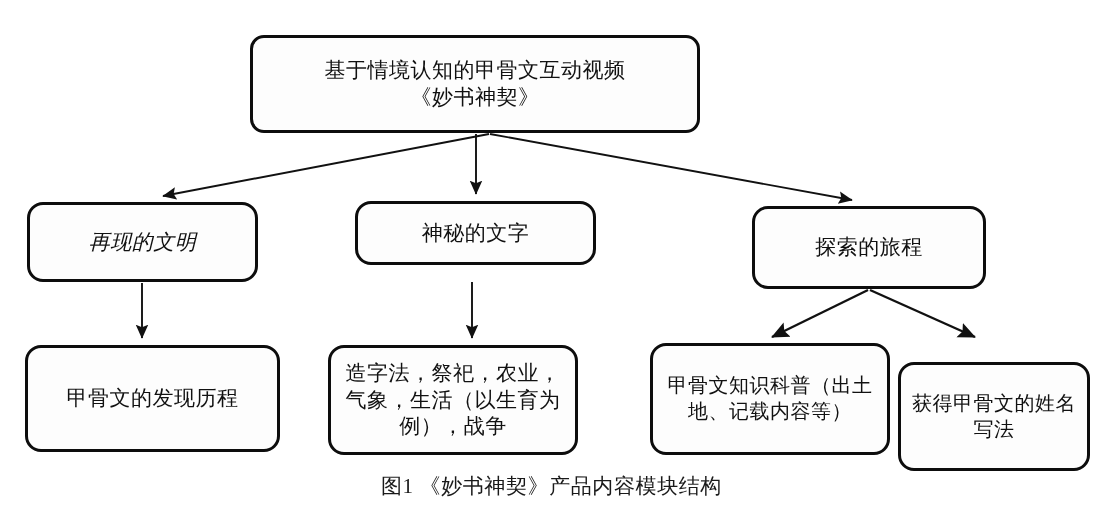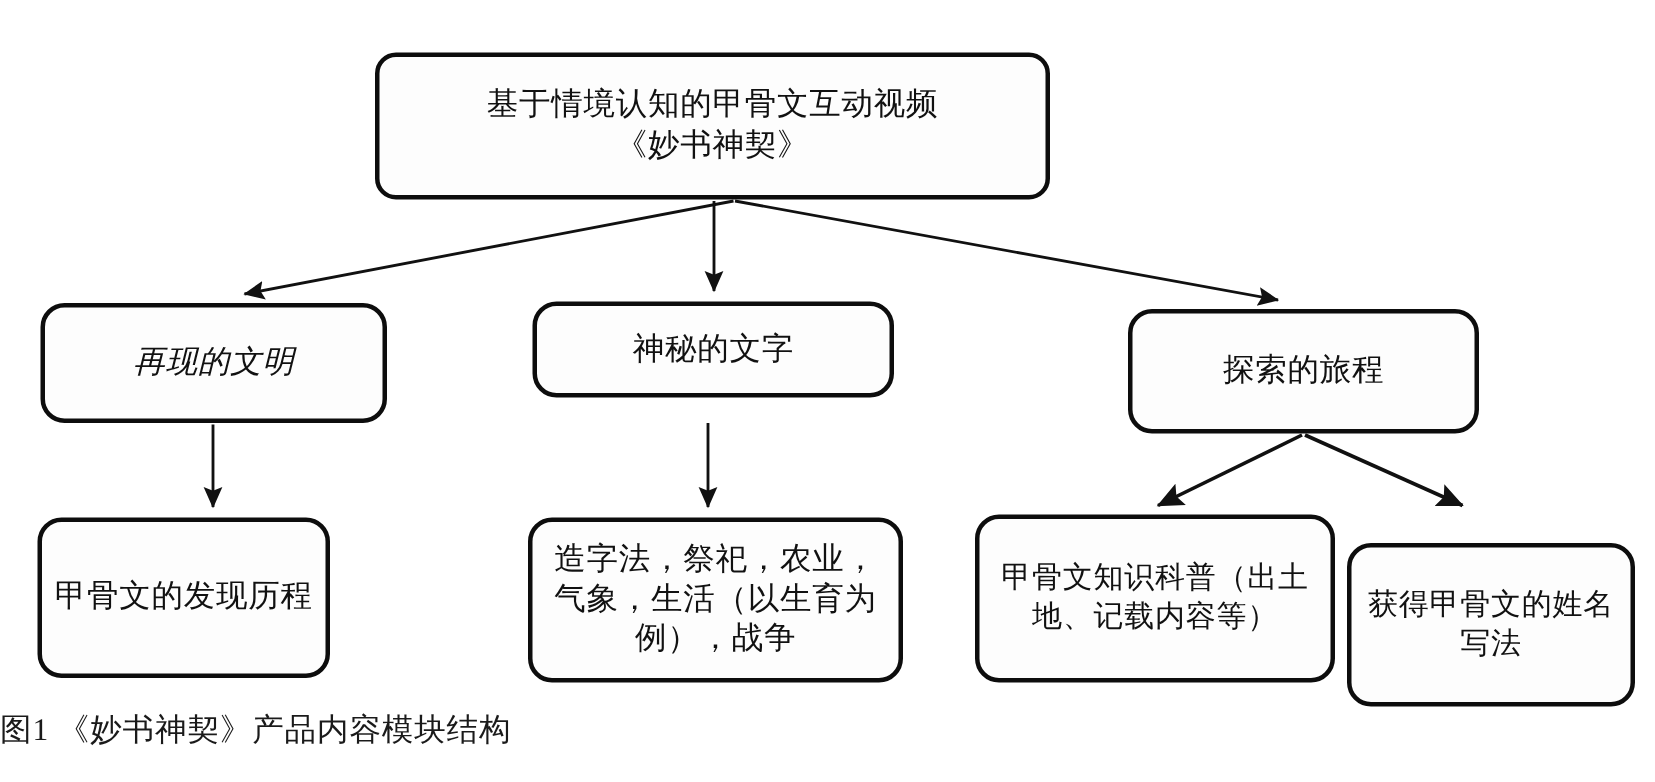--- a/index.html
+++ b/index.html
@@ -75,51 +75,51 @@
     left: 752px;
     top: 206px;
     width: 234px;
     height: 83px;
     font-size: 21px;
     text-align: center;
   }
   .node.leaf-a {
     left: 25px;
     top: 345px;
-    width: 195px;
+    width: 255px;
     height: 107px;
     font-size: 21px;
   }
   .node.leaf-b {
     left: 328px;
     top: 345px;
     width: 250px;
     height: 110px;
     font-size: 21px;
-    margin-left: 24px;
   }
   .node.leaf-c {
     left: 650px;
     top: 343px;
     width: 240px;
     height: 112px;
     font-size: 20px;
   }
   .node.leaf-d {
     left: 898px;
     top: 362px;
     width: 192px;
     height: 109px;
     font-size: 20px;
   }
   #caption {
     position: absolute;
     left: 0;
     top: 472px;
     width: 1103px;
+    text-align: center;
     font-family: "Liberation Serif", "DejaVu Serif", serif;
     font-size: 21px;
     color: #1a1a1a;
     letter-spacing: 0.6px;
   }
 </style>
 </head>
 <body>
 
 <div id="diagram-root">

